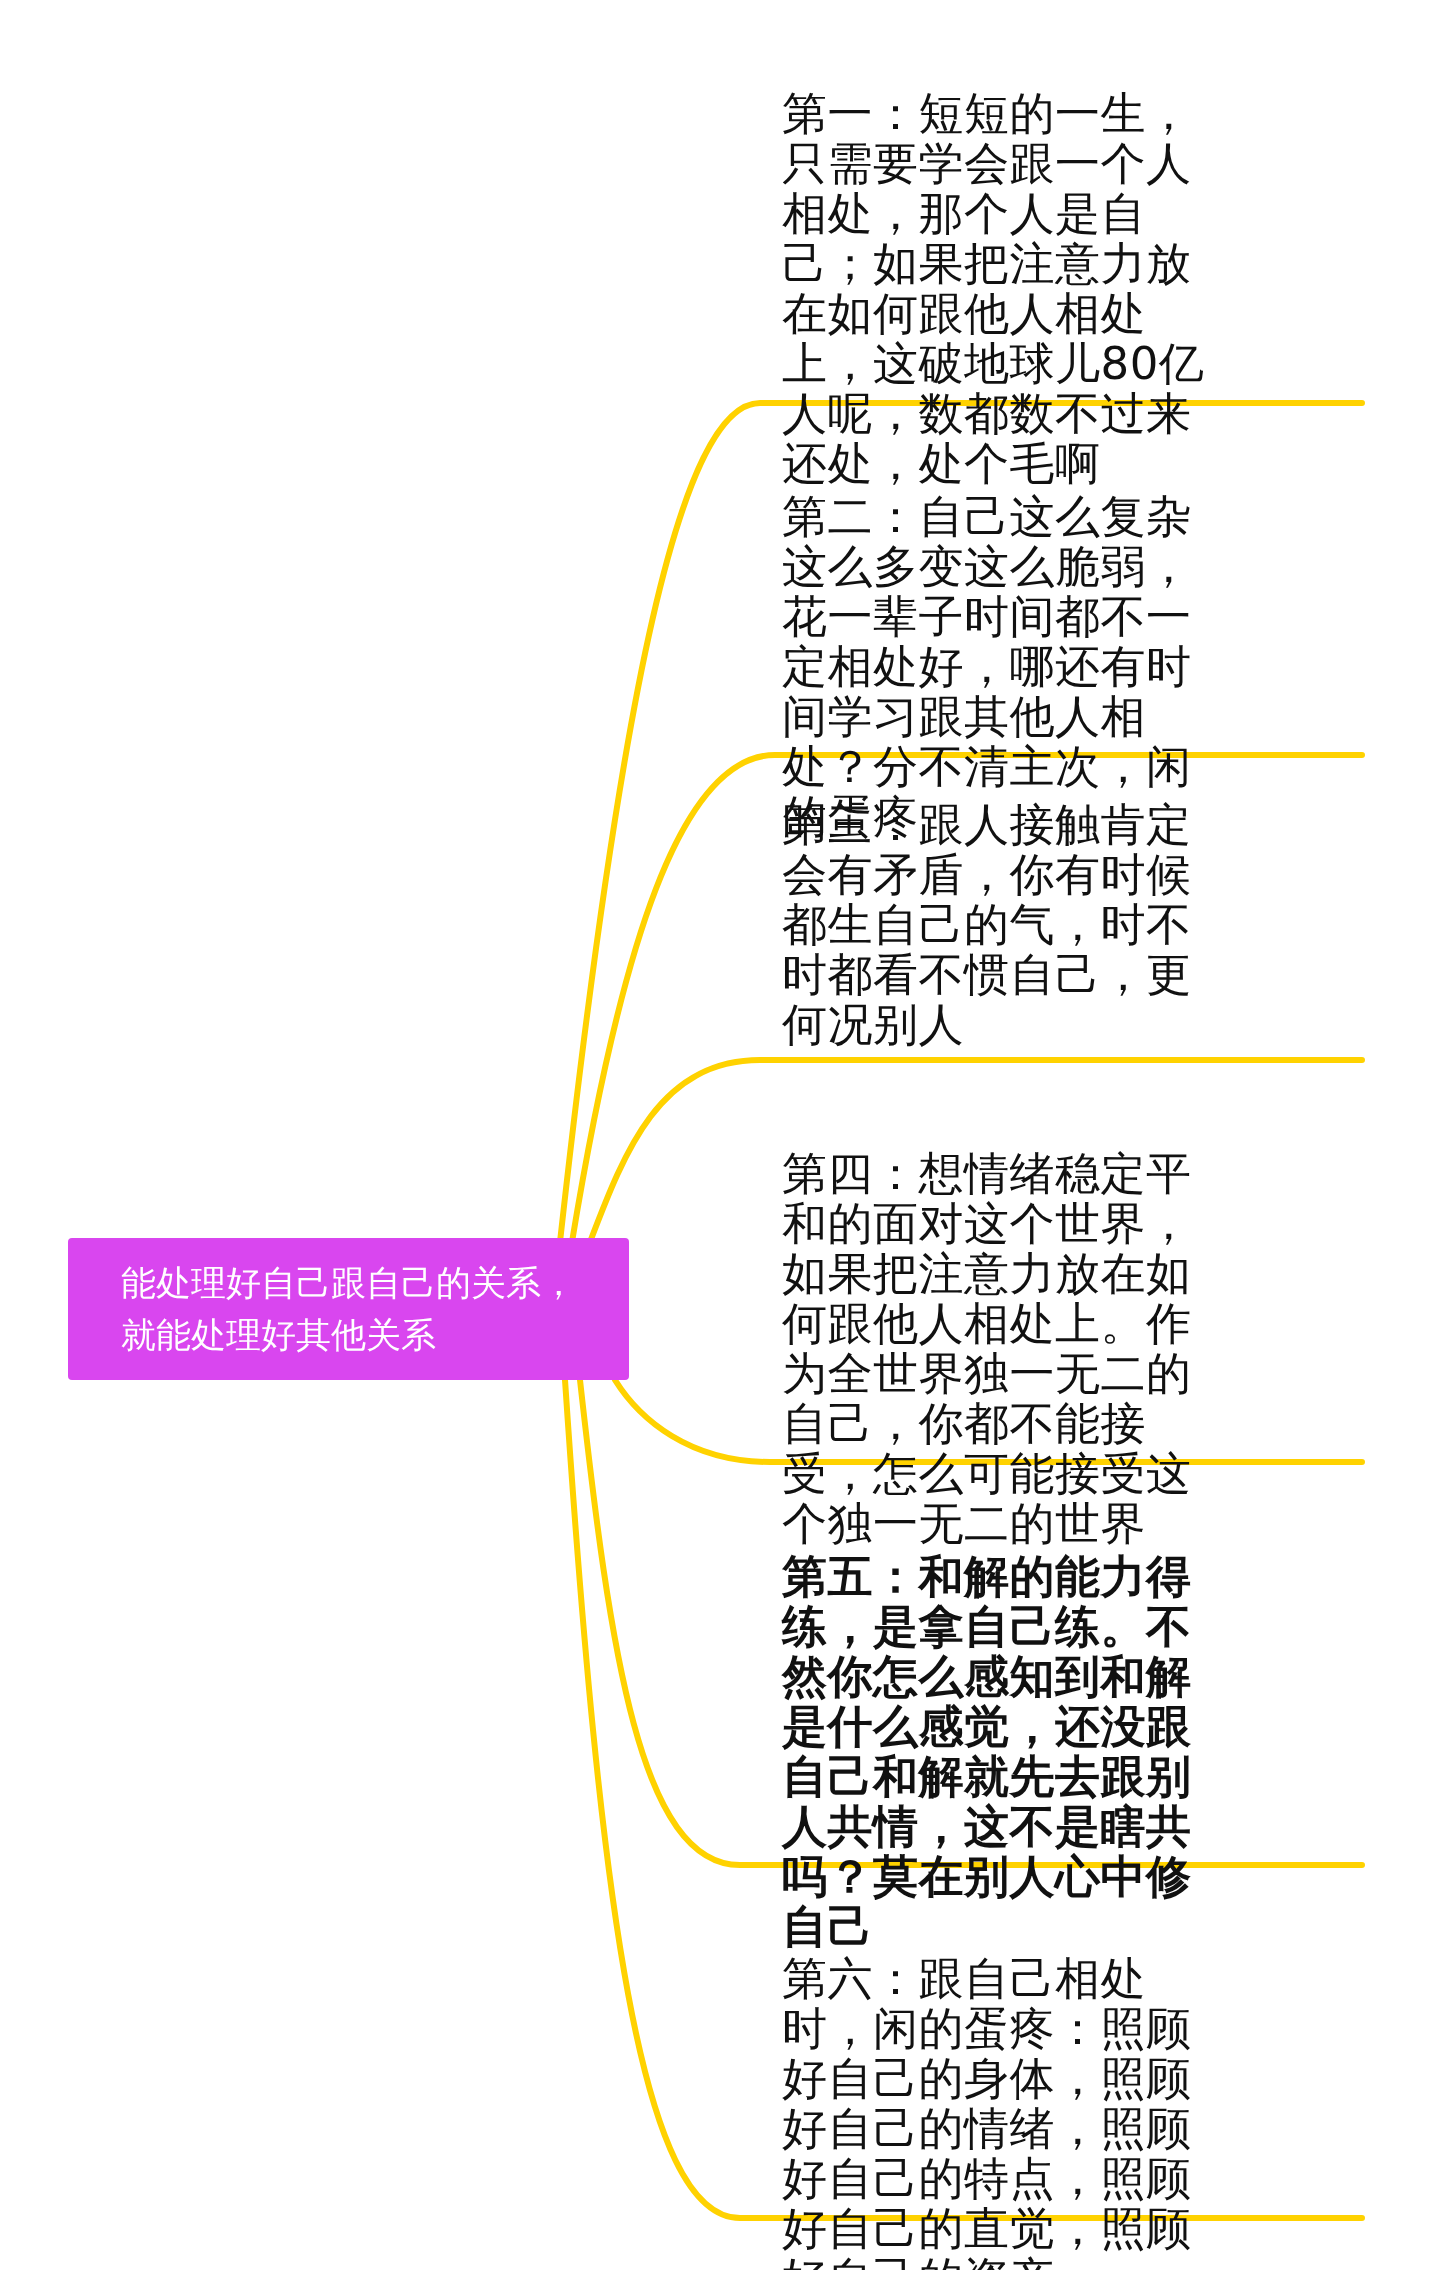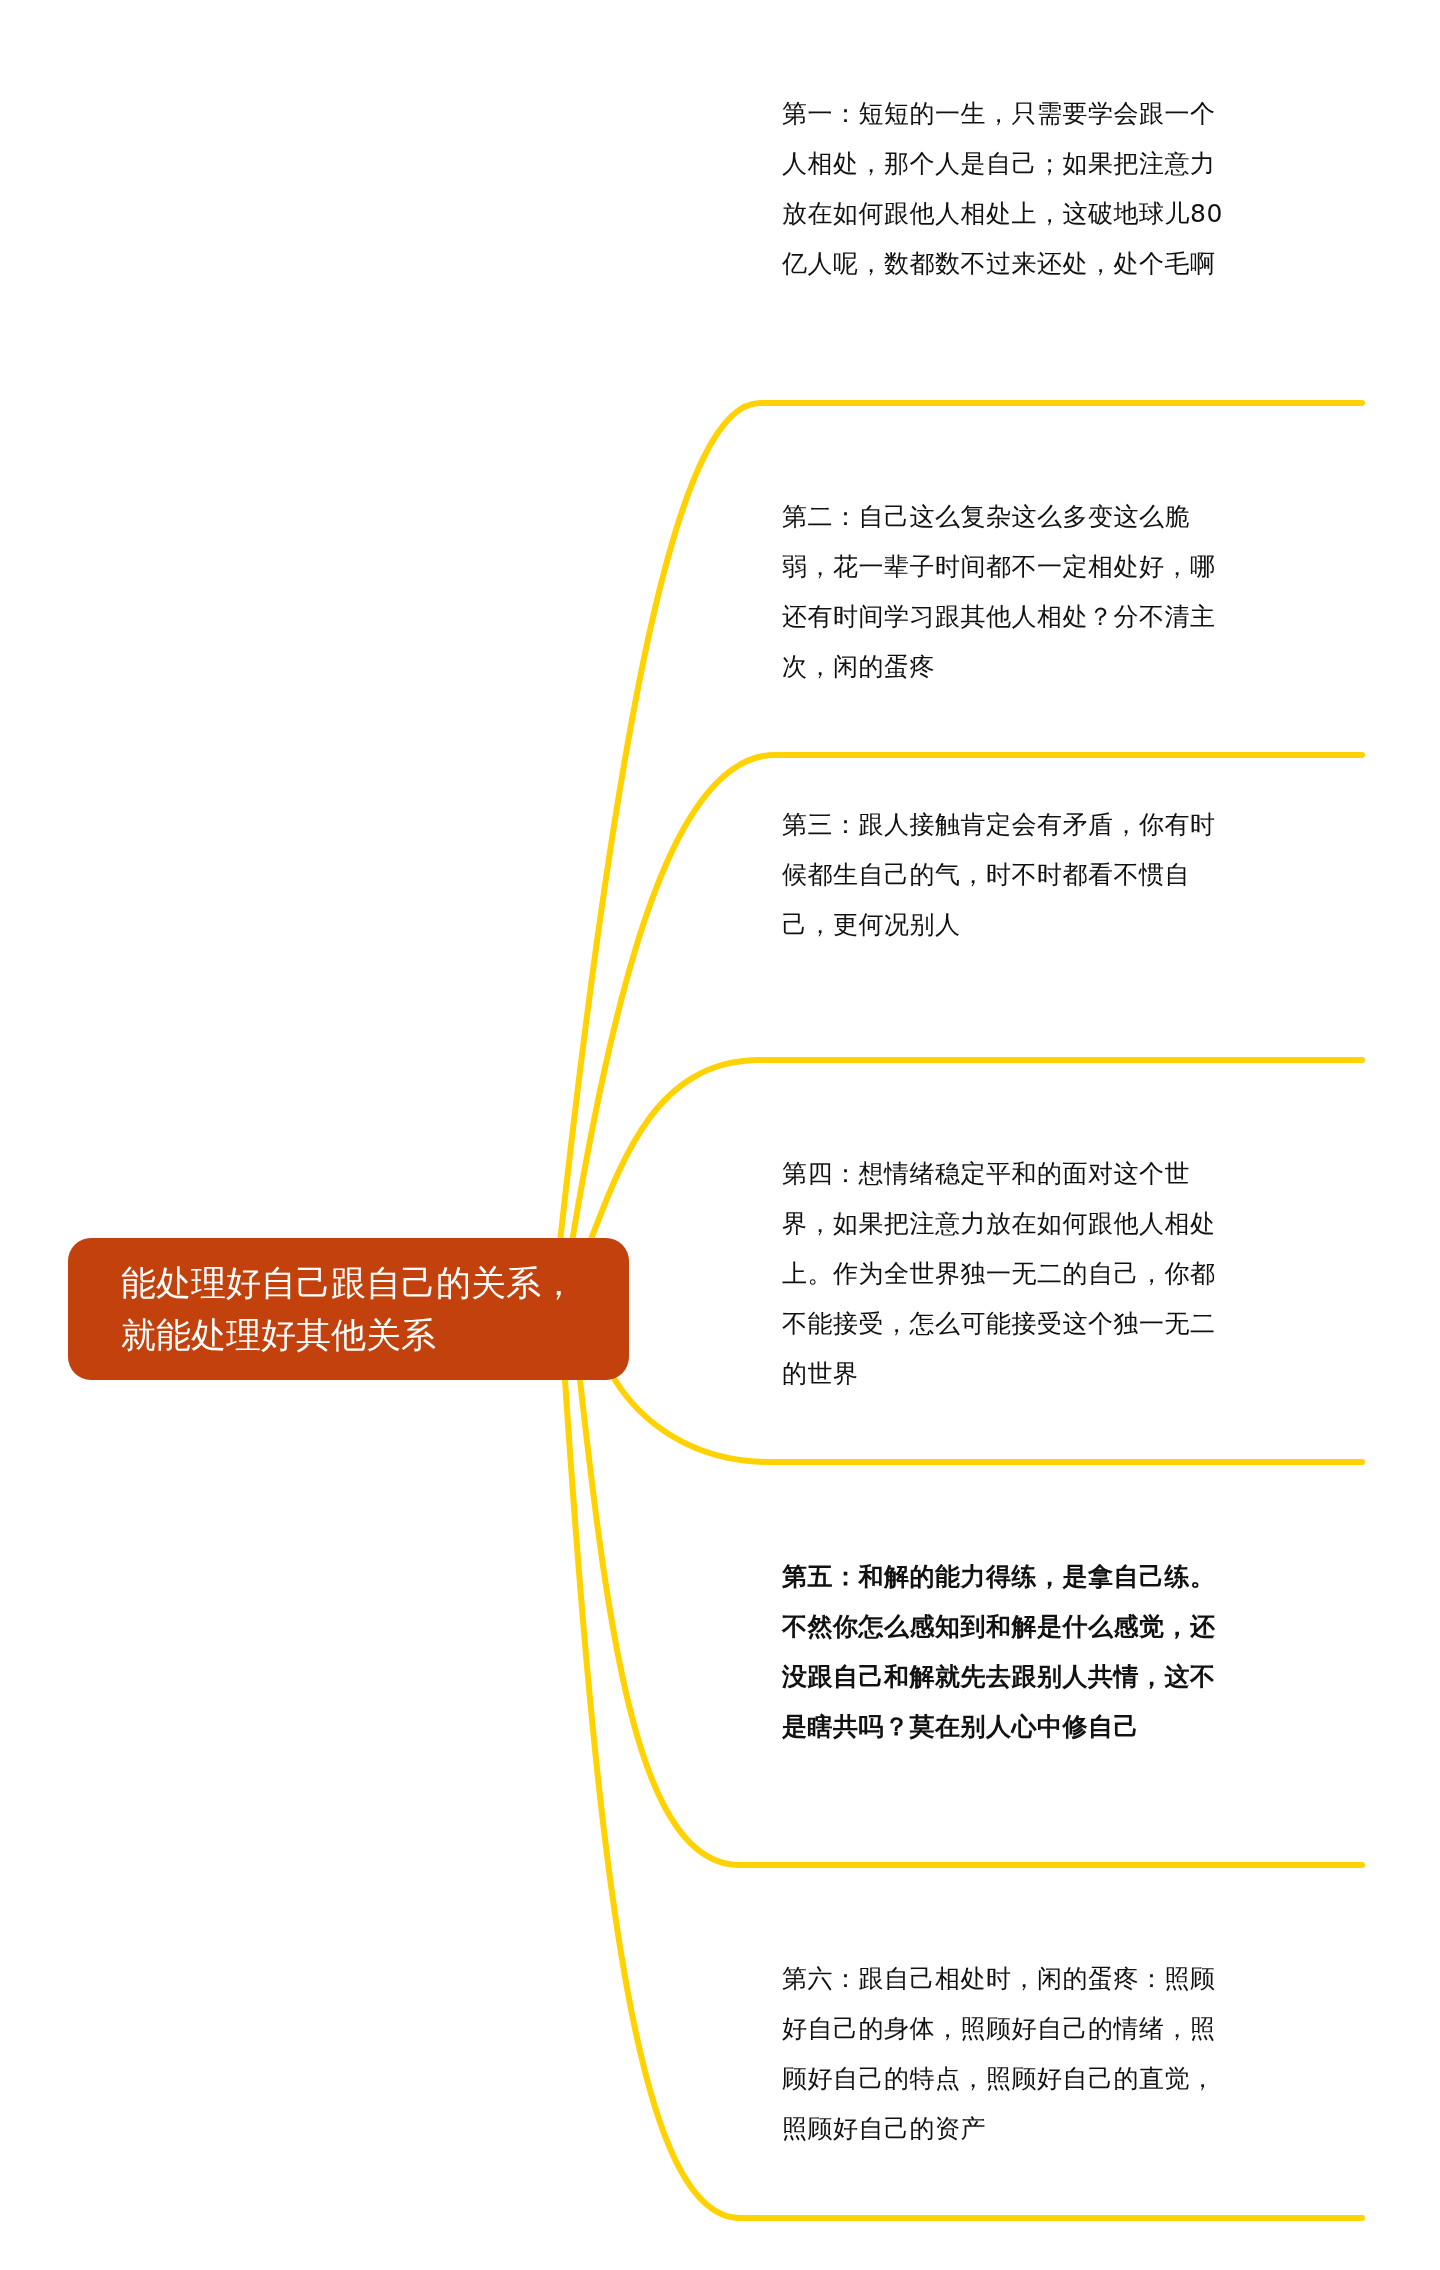--- a/index.html
+++ b/index.html
@@ -1,23 +1,23 @@
 <!DOCTYPE html>
 <html><head>
 <meta charset="utf-8">
 <style>
   html, body { margin:0; padding:0; background:#ffffff; }
   body { width:1440px; height:2270px; position:relative; overflow:hidden;
          font-family:"DejaVu Sans","Liberation Sans",sans-serif; }
   #links { position:absolute; left:0; top:0; width:1440px; height:2270px; }
   .root { position:absolute; left:68px; top:1238px; width:561px; height:142px;
-          background:#c2410c; border-radius:23px; display:flex; align-items:center;
+          background:#d946ef; border-radius:4px; display:flex; align-items:center;
           justify-content:center; box-sizing:border-box; padding:16px 50px; }
   .root-text { color:#ffffff; font-size:35px; line-height:52px; text-align:left; width:455px; }
-  .branch { position:absolute; left:782px; width:450px; font-size:25px; line-height:50px;
+  .branch { position:absolute; left:782px; width:450px; font-size:45px; line-height:50px;
             color:#111111; letter-spacing:0.5px; }
 </style>
 </head>
 <body>
 
 <svg id="links" viewBox="0 0 1440 2270">
   <g fill="none" stroke="#FFD200" stroke-width="6" stroke-linecap="round">
     <path d="M560 1242 C 620 700, 680 403, 760 403 L 1362 403"></path>
     <path d="M572 1242 C 620 950, 680 755, 775 755 L 1362 755"></path>
     <path d="M590 1242 C 625 1150, 660 1060, 760 1060 L 1362 1060"></path>

